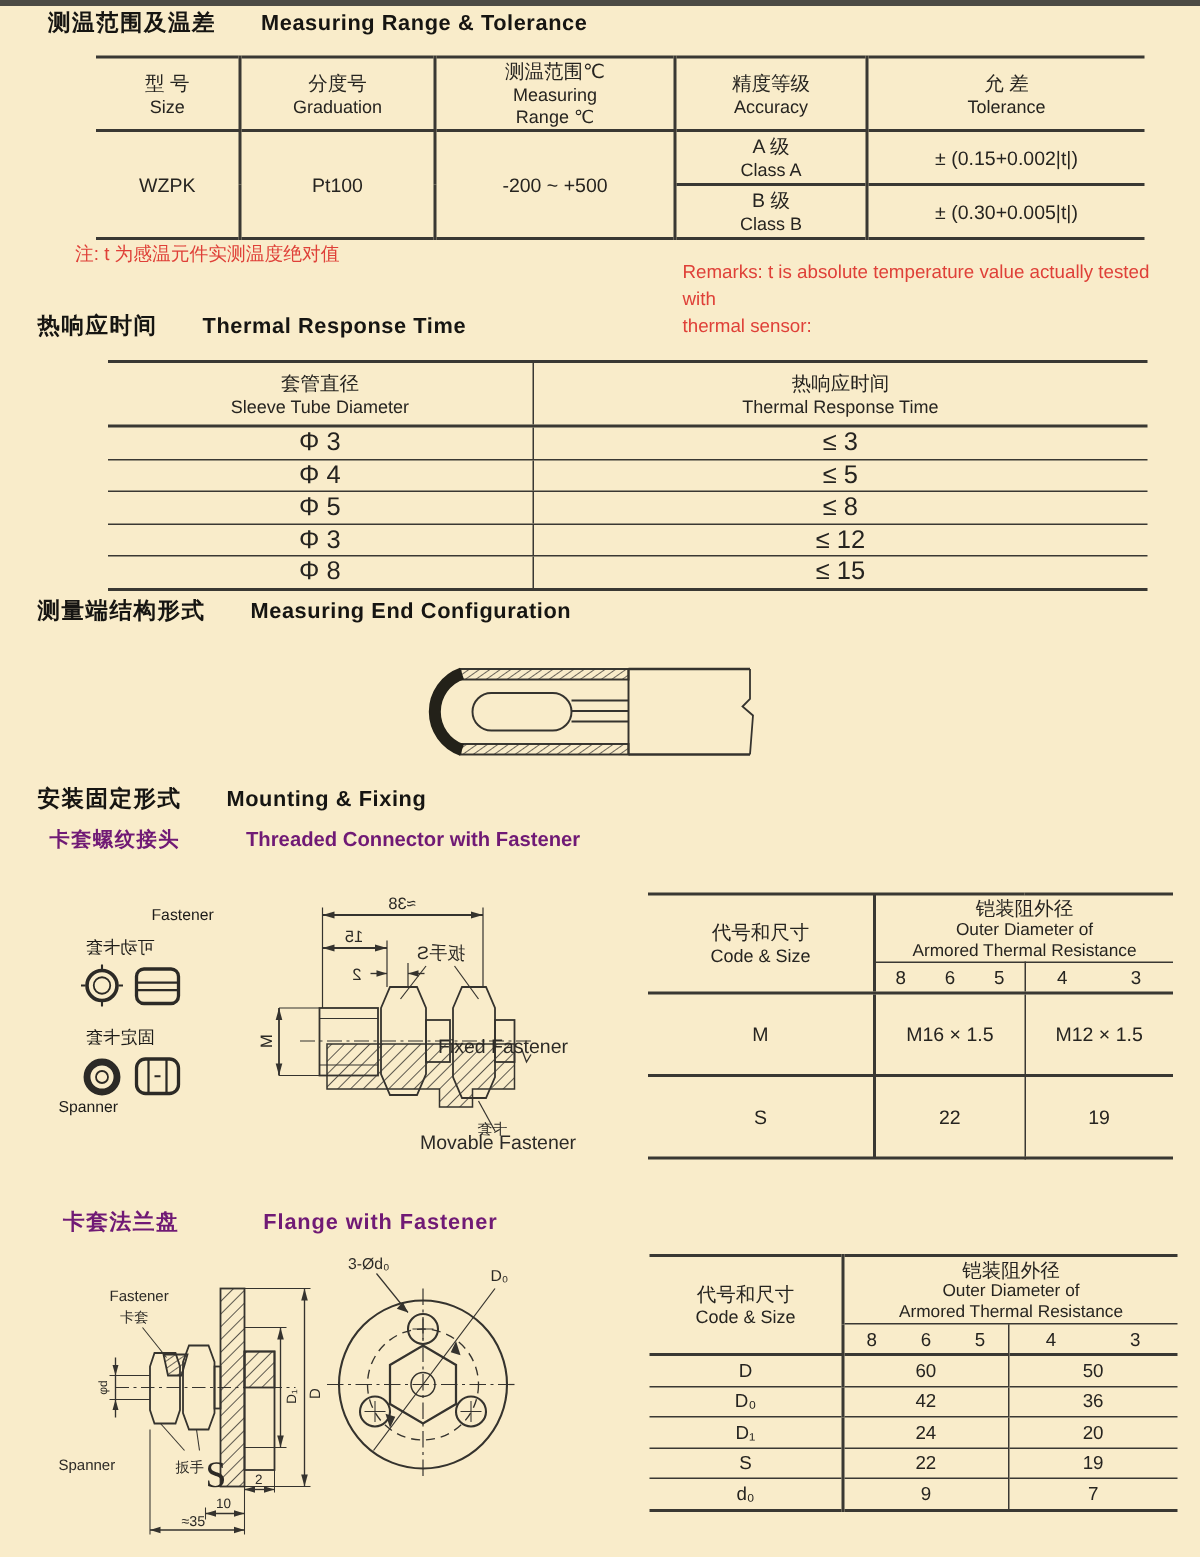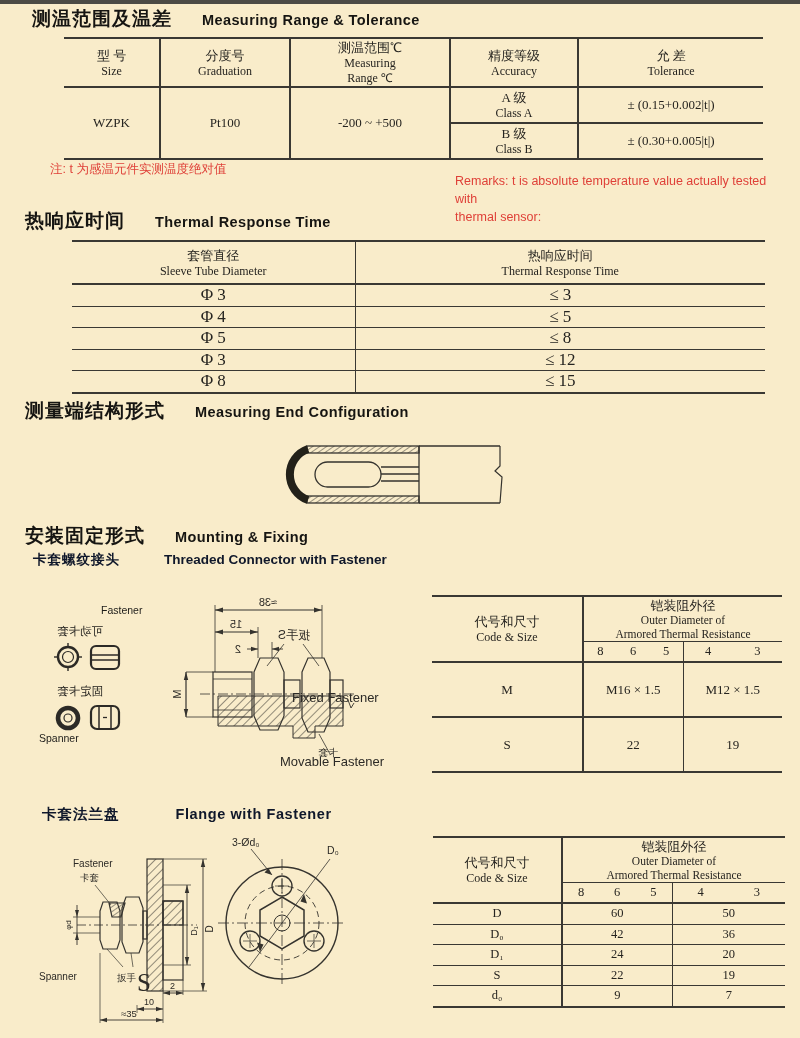--- a/index.html
+++ b/index.html
@@ -3,27 +3,27 @@
 <meta charset="utf-8">
 <style>
   :root{
     --bg:#f9ecca; --ink:#3a3833; --txt:#262420; --red:#df4038; --bar:#4c4b45;
   }
   html,body{margin:0;padding:0;background:#e8e0c8;}
   .page{position:relative;width:800px;height:1038px;background:var(--bg);
         font-family:"Liberation Sans","DejaVu Sans",sans-serif;color:var(--txt);overflow:hidden;}
   .topbar{position:absolute;left:0;top:0;width:800px;height:4px;background:var(--bar);}
   .sec-title{position:absolute;display:flex;align-items:baseline;gap:30px;font-weight:bold;color:#161512;}
-  .sec-title .zh{font-size:19px;letter-spacing:1px;}
+  .sec-title .zh{font-size:15px;letter-spacing:1px;}
   .sec-title .en{font-size:14.5px;letter-spacing:.4px;}
-  .sub-title{position:absolute;display:flex;align-items:baseline;gap:44px;font-weight:bold;color:#0f172a;}
+  .sub-title{position:absolute;display:flex;align-items:baseline;gap:44px;font-weight:bold;color:#701a75;}
   .sub-title .zh{font-size:13.5px;letter-spacing:1px;}
   .sub-title .en{font-size:13.5px;}
   table{border-collapse:collapse;table-layout:fixed;text-align:center;}
-  td{padding:0;vertical-align:middle;font-family:Liberation Serif, serif;}
+  td{padding:0;vertical-align:middle;}
   .zh-line{font-size:13px;line-height:17px;}
   .en-line{font-size:12px;line-height:15px;}
   
   .t1{position:absolute;left:64px;top:37px;width:699px;font-size:13px;
       border-top:2.5px solid var(--ink);border-bottom:2.5px solid var(--ink);}
   .t1 td{border-left:2px solid var(--ink);}
   .t1 td.c1{border-left:none;}
   .t1 tr.head td{border-bottom:2px solid var(--ink);height:46px;}
   .t1 tr.r1 td{height:34px;}
   .t1 tr.r2 td{height:34px;border-top:2px solid var(--ink);}

